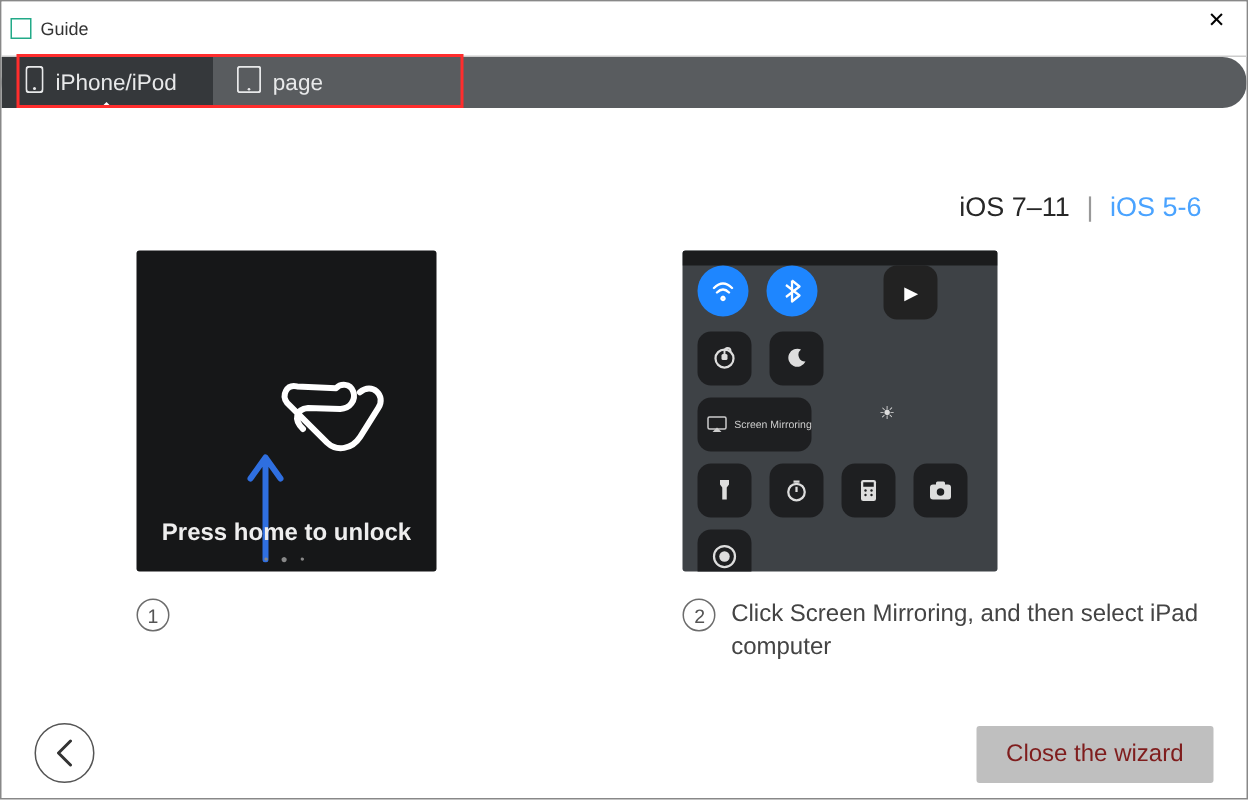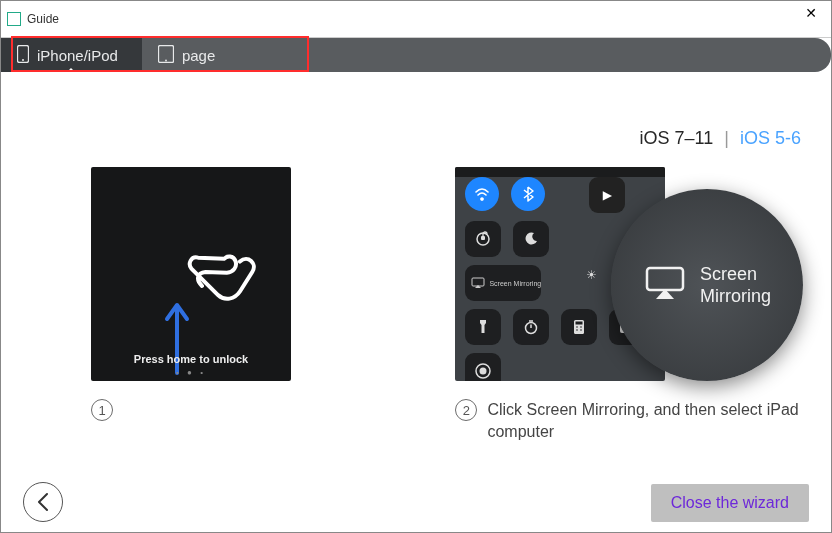--- a/index.html
+++ b/index.html
@@ -28,42 +28,42 @@
   .step { width: 310px; }
   .step .illus { width: 200px; height: 214px; background: #161718; border-radius: 2px; position: relative; overflow: hidden; margin-bottom: 18px; }
   .step-desc { display: flex; gap: 10px; align-items: flex-start; }
   .step-num { flex: 0 0 22px; width: 22px; height: 22px; border: 1.5px solid #6c6c6c; border-radius: 50%; display: flex; align-items: center; justify-content: center; font-size: 13px; color: #555; }
   .step-text { font-size: 16px; color: #444; line-height: 1.35; }
   
   
   .s1 { background: repeating-linear-gradient(45deg,#151515 0 6px,#1d1d1d 6px 12px); }
   .s1 .hand { position: absolute; left: 90px; top: 66px; }
   .s1 .arrow { position: absolute; left: 72px; top: 130px; }
-  .s1 .hint { position: absolute; bottom: 16px; left: 0; right: 0; text-align: center; color: #eee; font-size: 11px; font-weight: 600; }
+  .s1 .hint { position: absolute; bottom: 16px; left: 0; right: 0; text-align: center; color: #eee; font-size: 16px; font-weight: 600; }
   .s1 .dots { position: absolute; bottom: 4px; left: 0; right: 0; text-align: center; color: #888; font-size: 8px; letter-spacing: 3px; }
   
   
   .step2-wrap { position: relative; width: 346px; height: 214px; margin-bottom: 18px; }
   .ccenter { position: absolute; left: 0; top: 0; width: 210px; height: 214px; background: #3e4246; overflow: hidden; border-radius: 2px; }
   .ccenter .topbar { height: 10px; background: #1b1c1d; }
   .cc-row { display: flex; gap: 12px; padding: 4px 10px; }
   .cc-row.r0 { padding-top: 0; }
   .cc-tile { width: 36px; height: 36px; border-radius: 9px; background: #1e1f21; display: flex; align-items: center; justify-content: center; color: #ddd; font-size: 14px; }
   .cc-tile.round { border-radius: 50%; width: 34px; height: 34px; }
   .cc-tile.wifi { background: #1e86ff; }
   .cc-tile.bt { background: #1e86ff; }
   .cc-tile.play { background: #222; width: 36px; color: #fff; font-size: 12px; }
   .cc-tile.mirror { width: 76px; font-size: 8px; color: #ccc; justify-content: flex-start; padding-left: 6px; gap: 4px; }
   .cc-tile.sun { width: 76px; height: 20px; border-radius: 10px; background: transparent; color: #ddd; font-size: 12px; }
   .lens { position: absolute; right: -2px; top: 22px; width: 192px; height: 192px; border-radius: 50%; background: radial-gradient(#4f5357,#34373a); display: flex; flex-direction: row; align-items: center; justify-content: center; color: #f1f1f1; box-shadow: 0 6px 20px rgba(0,0,0,0.45); gap: 14px; }
   .lens .airplay { }
   .lens .lens-text { font-size: 18px; line-height: 1.25; }
   
   .nav-back { position: absolute; left: 22px; bottom: 24px; width: 40px; height: 40px; border: 1.5px solid #555; border-radius: 50%; display: flex; align-items: center; justify-content: center; cursor: pointer; color: #333; background: #fff; }
-  .close-wiz { position: absolute; right: 22px; bottom: 24px; padding: 10px 20px; background: #bfbfbf; color: #6d28d9; font-size: 16px; cursor: pointer; border-radius: 2px; }
+  .close-wiz { position: absolute; right: 22px; bottom: 24px; padding: 10px 20px; background: #bfbfbf; color: #7f1d1d; font-size: 16px; cursor: pointer; border-radius: 2px; }
 </style>
 </head>
 <body>
 
 <div class="titlebar">
   <span class="app-icon"></span>
   <span class="title">Guide</span>
   <span class="close">✕</span>
 </div>
 
@@ -193,32 +193,20 @@
           </div>
           <div class="cc-row">
             <div class="cc-tile">
               <svg width="18" height="18" viewBox="0 0 18 18">
                   <circle cx="9" cy="9" r="7" stroke="#ddd" stroke-width="1.5" fill="none"></circle>
                   <circle cx="9" cy="9" r="3.5" fill="#ddd"></circle>
                 </svg>
             </div>
           </div>
         </div>
-        <div class="lens">
-          <span class="airplay">
-            <svg width="42" height="36" viewBox="0 0 42 36">
-                <rect x="3" y="3" width="36" height="22" rx="3" stroke="#f1f1f1" stroke-width="2.5" fill="none"></rect>
-                <path d="M12 34 L21 24 L30 34 Z" fill="#f1f1f1"></path>
-              </svg>
-          </span>
-          <div class="lens-text">
-            <div>Screen</div>
-            <div>Mirroring</div>
-          </div>
-        </div>
       </div>
       <div class="step-desc">
         <span class="step-num">2</span>
         <span class="step-text">Click Screen Mirroring, and then select iPad computer</span>
       </div>
     </div>
 
   </div>
 
   <div class="nav-back">

